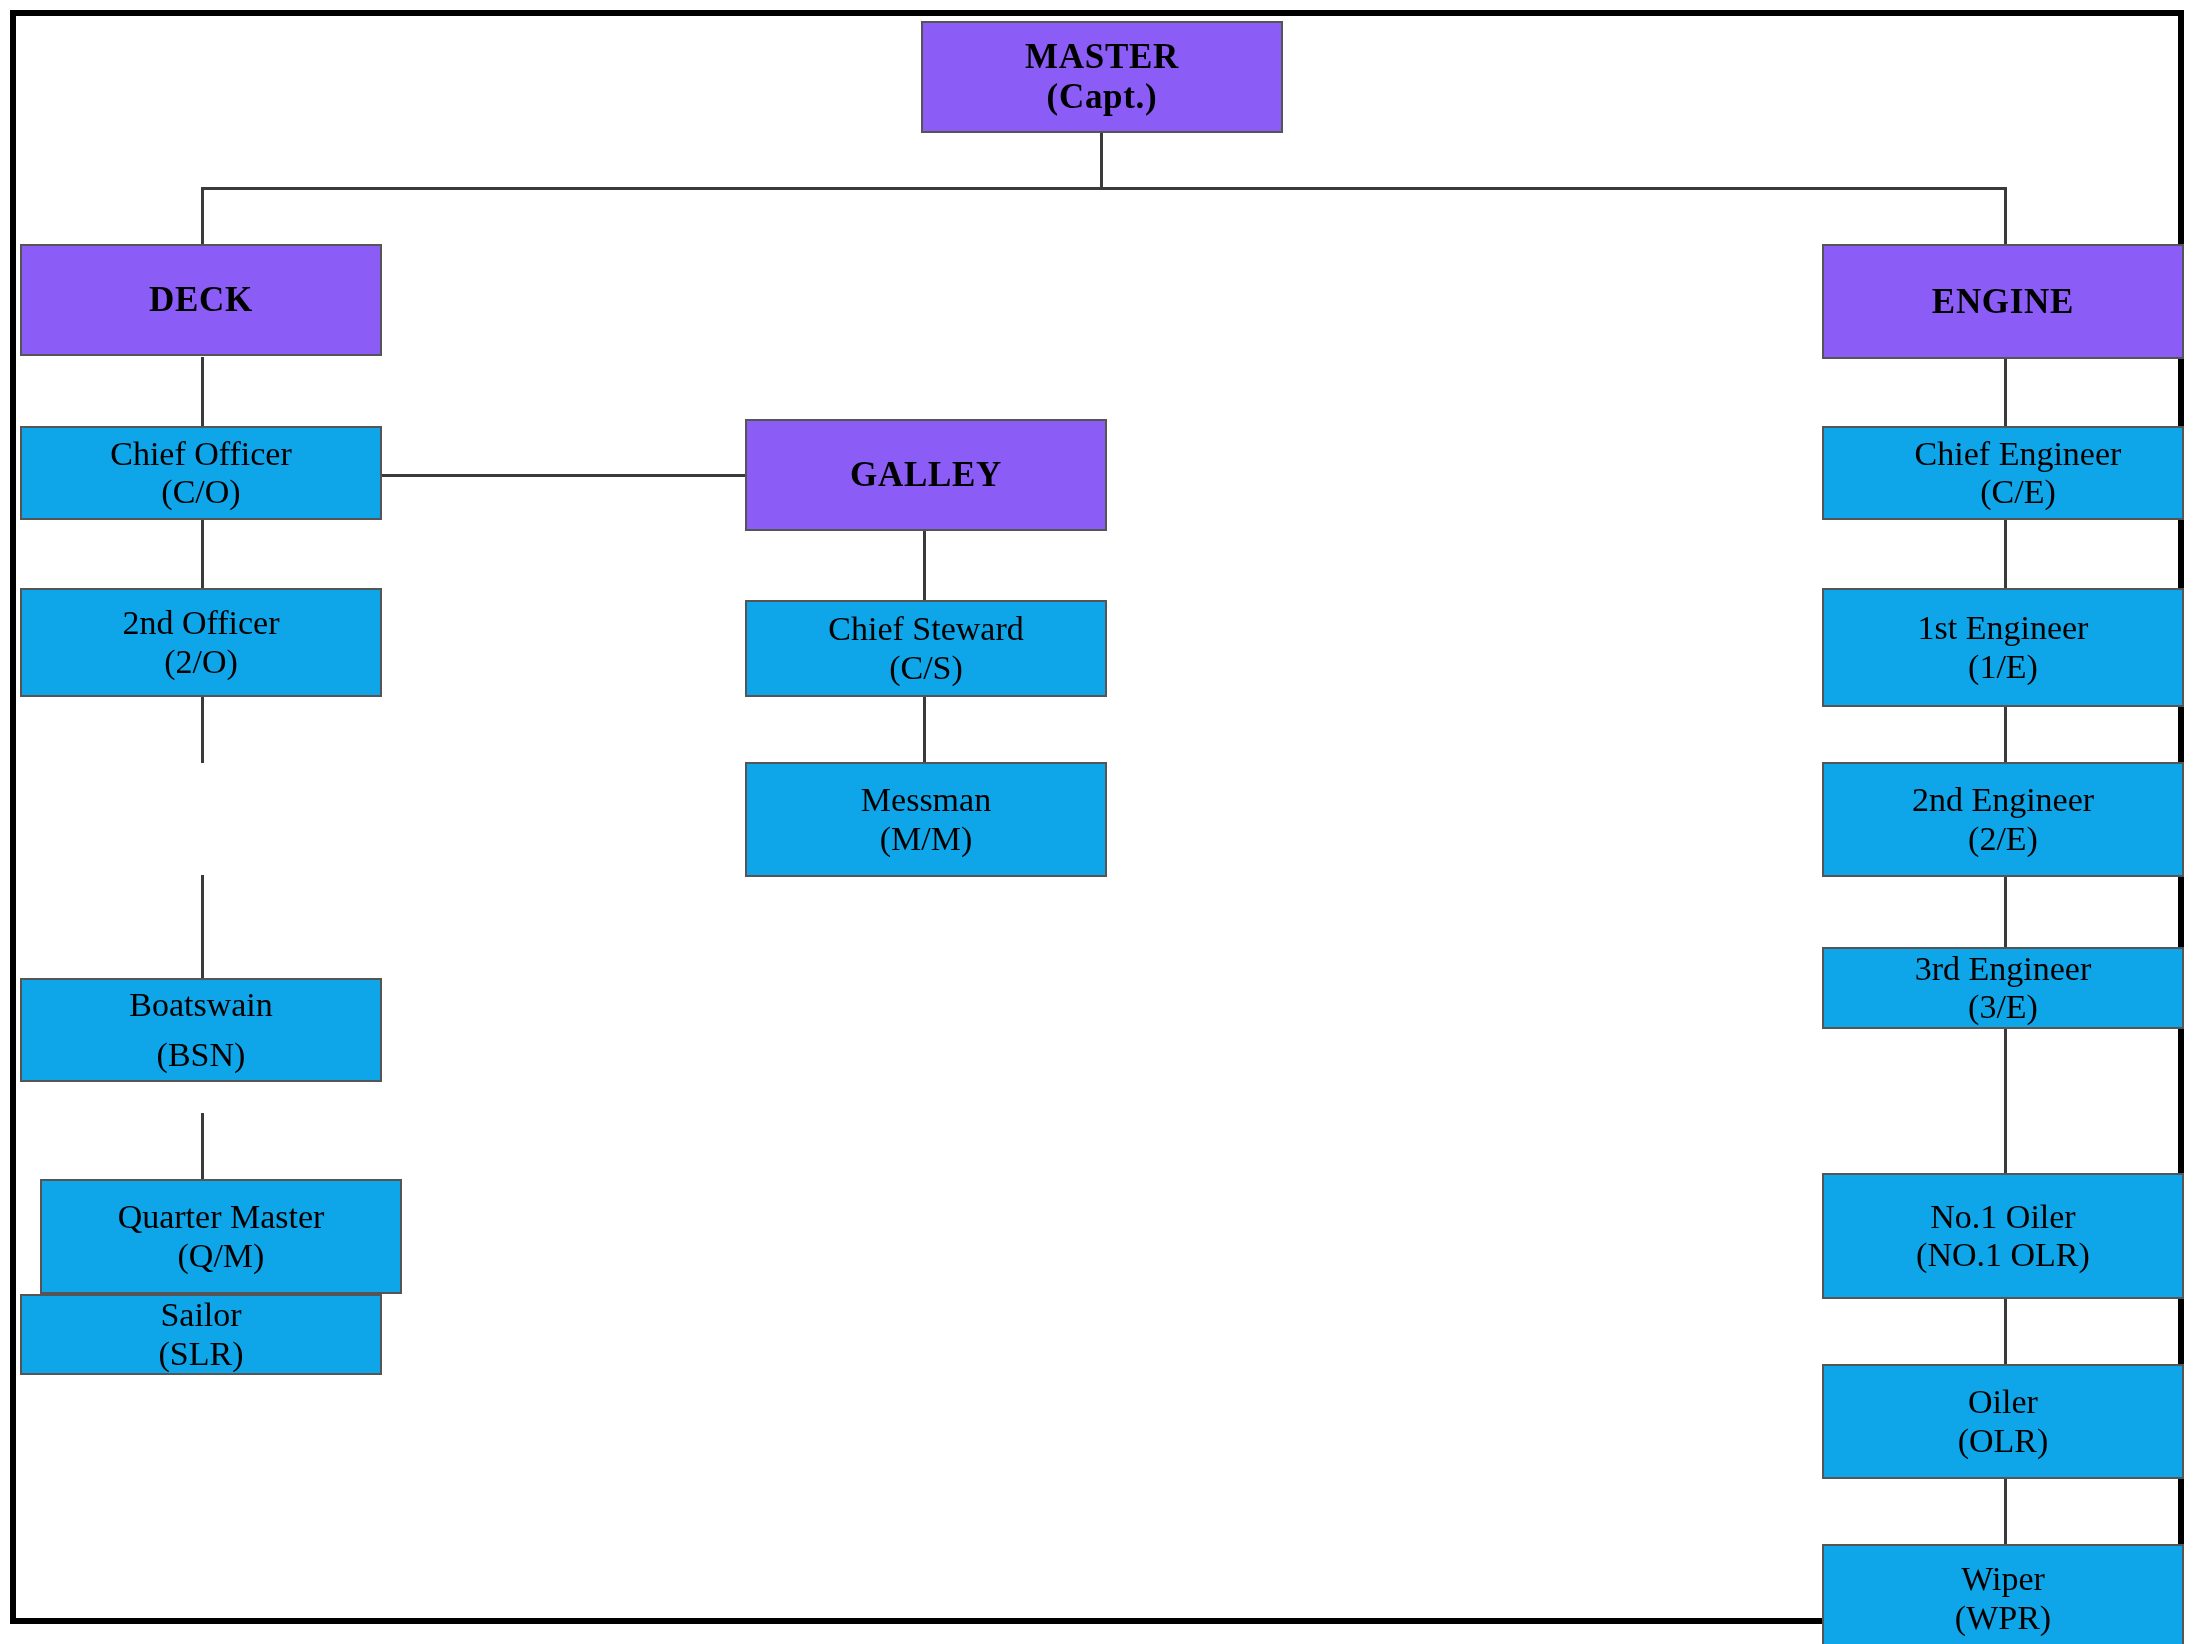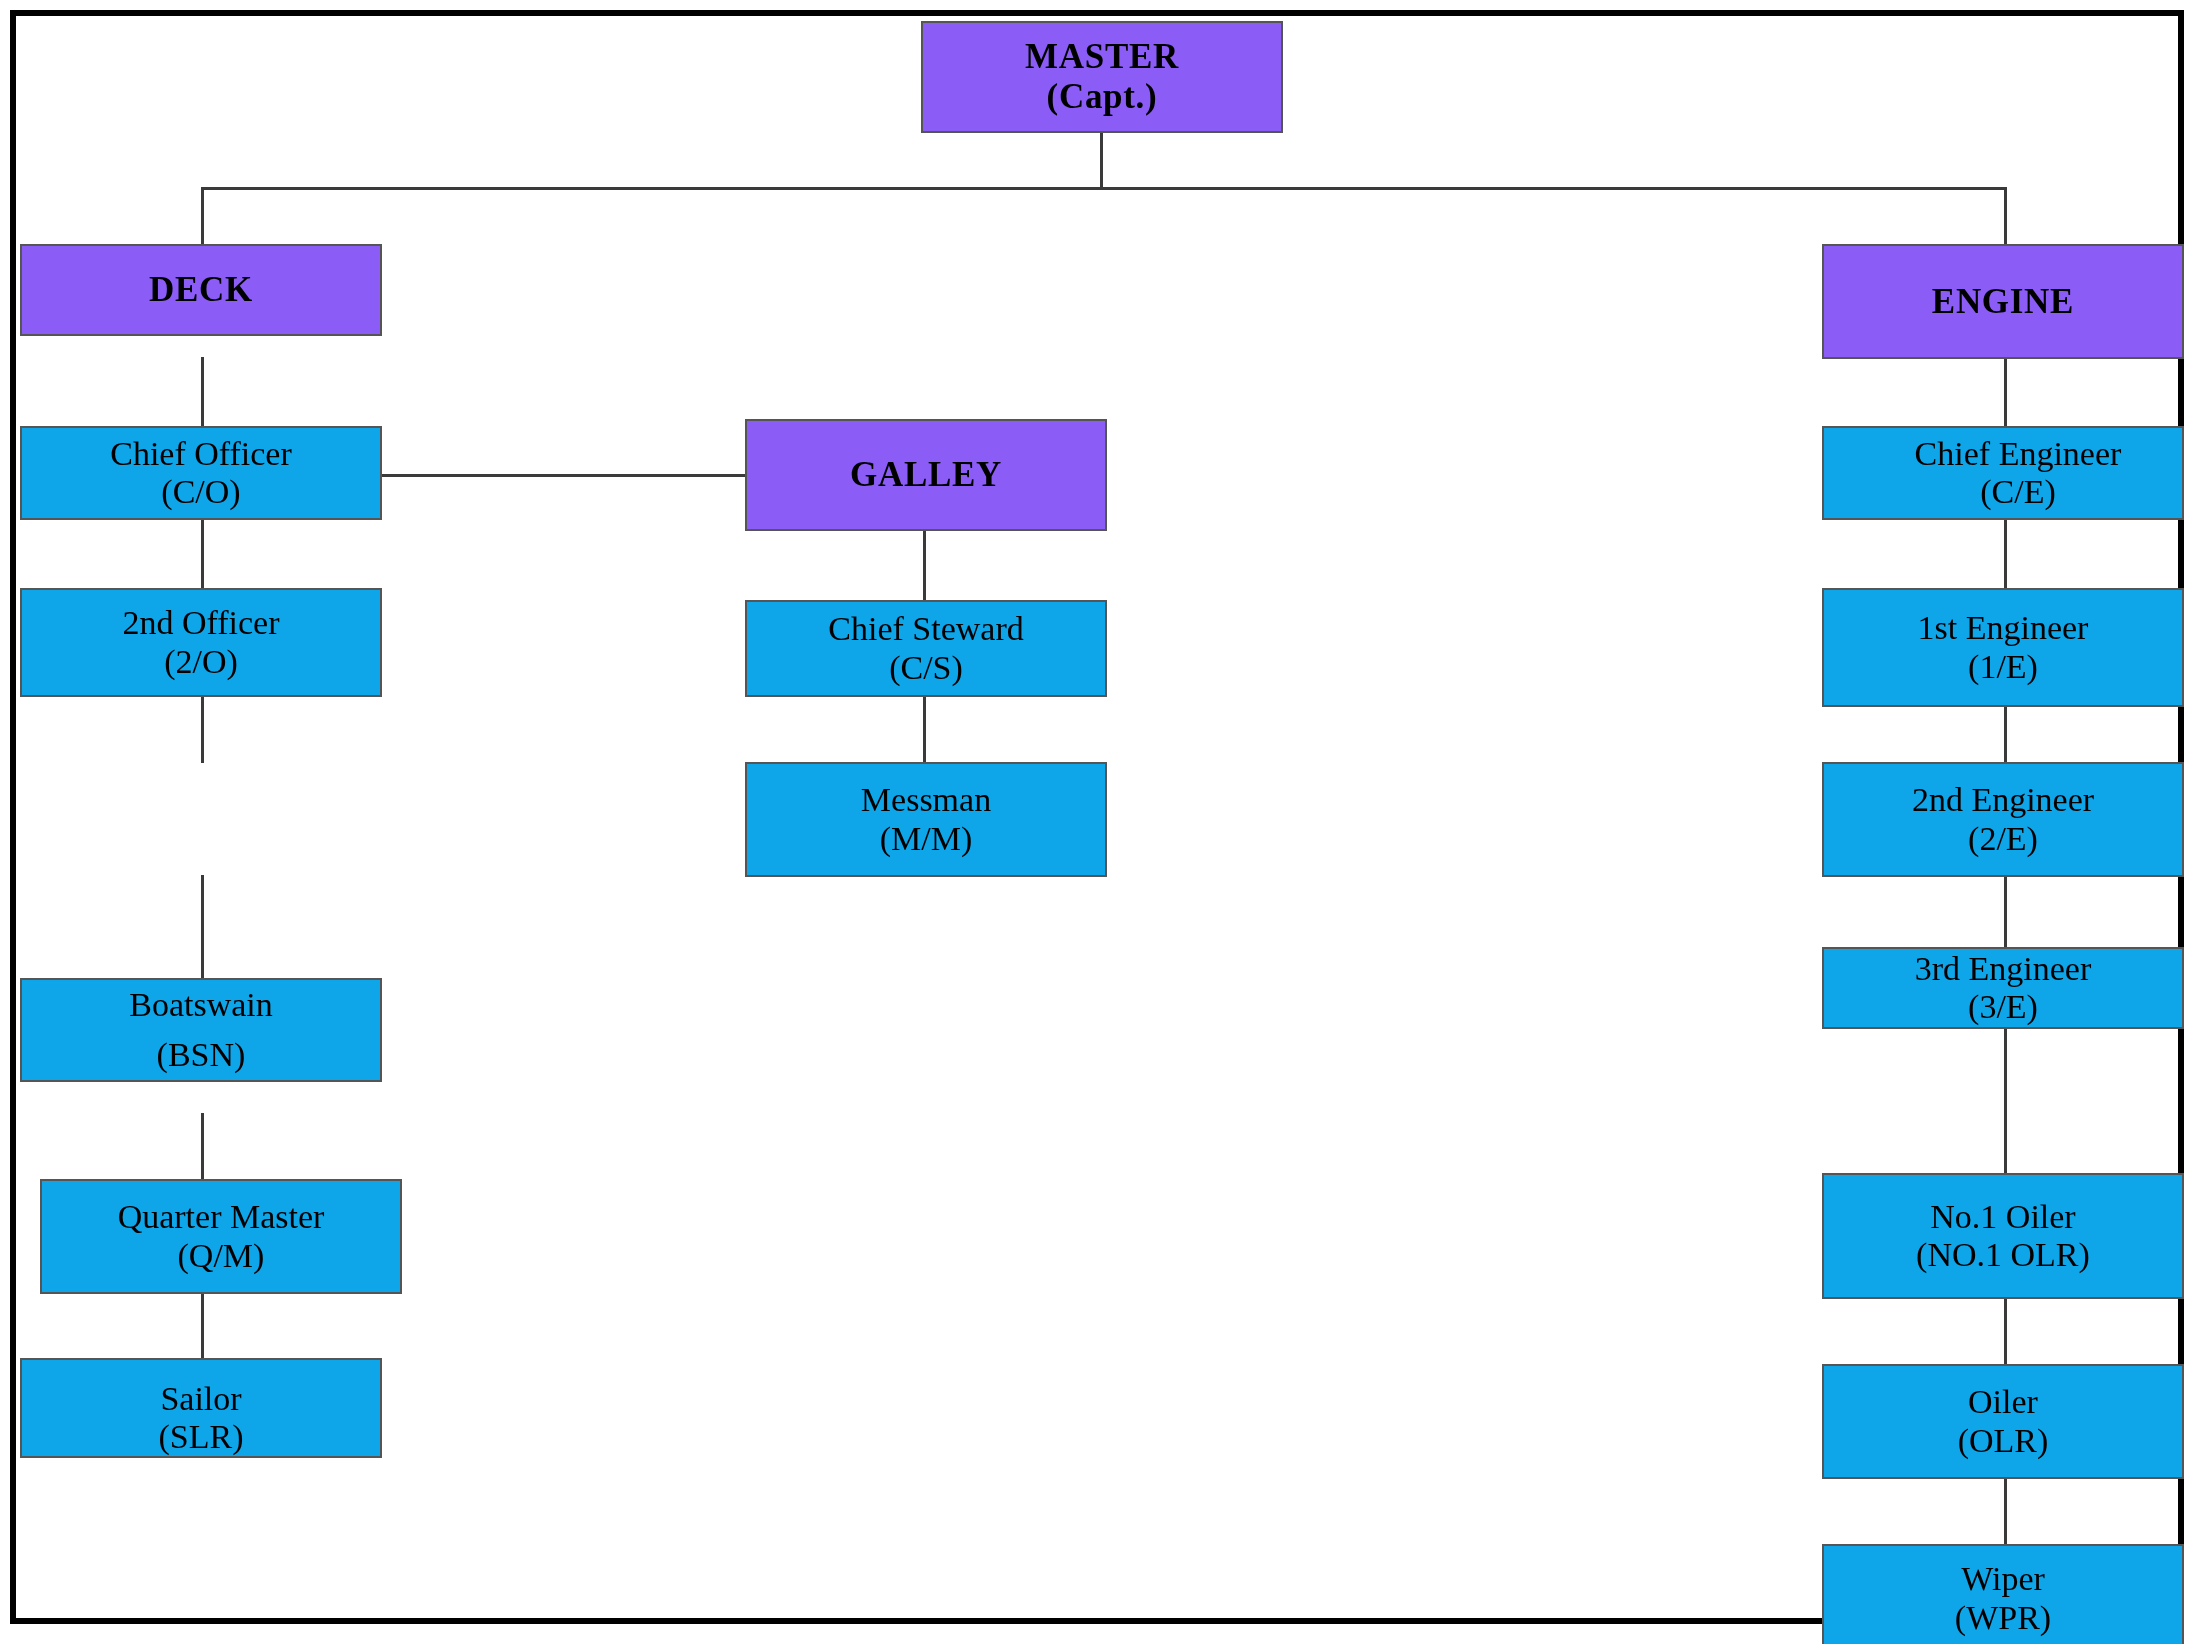--- a/index.html
+++ b/index.html
@@ -102,41 +102,41 @@
   <div class="conn conn-v" style="left:2004px; top:875px; height:74px;"></div>
   <div class="conn conn-v" style="left:2004px; top:1028px; height:147px;"></div>
   <div class="conn conn-v" style="left:2004px; top:1298px; height:68px;"></div>
   <div class="conn conn-v" style="left:2004px; top:1478px; height:68px;"></div>
 
   <div class="node root dept" style="left:921px; top:20.6px; width:362px; height:112px;">
     <span class="ln1">MASTER</span>
     <span class="ln2">(Capt.)</span>
   </div>
 
-  <div class="node dept" style="left:20px; top:244px; width:362px; height:92px;">
+  <div class="node dept" style="left:20px; top:244px; width:362px; height:112px;">
     <span class="ln1">DECK</span>
   </div>
 
   <div class="node" style="left:20px; top:426px; width:362px; height:94px;">
     <span class="ln1">Chief Officer</span>
     <span class="ln2">(C/O)</span>
   </div>
   <div class="node" style="left:20px; top:588px; width:362px; height:109px;">
     <span class="ln1">2nd Officer</span>
     <span class="ln2">(2/O)</span>
   </div>
   <div class="node" style="left:20px; top:978px; width:362px; height:104px;gap:12px;">
     <span class="ln1">Boatswain</span>
     <span class="ln2">(BSN)</span>
   </div>
   <div class="node" style="left:20px; top:1179px; width:362px; height:115px;margin-left:20px;">
     <span class="ln1">Quarter Master</span>
     <span class="ln2">(Q/M)</span>
   </div>
-  <div class="node" style="left:20px; top:1358px; width:362px; height:100px;justify-content:flex-end;">
+  <div class="node" style="left:20px; top:1294px; width:362px; height:81px;">
     <span class="ln1">Sailor</span>
     <span class="ln2">(SLR)</span>
   </div>
 
   <div class="node dept" style="left:745px; top:419px; width:362px; height:112px;">
     <span class="ln1">GALLEY</span>
   </div>
 
   <div class="node" style="left:745px; top:600px; width:362px; height:97px;">
     <span class="ln1">Chief Steward</span>

